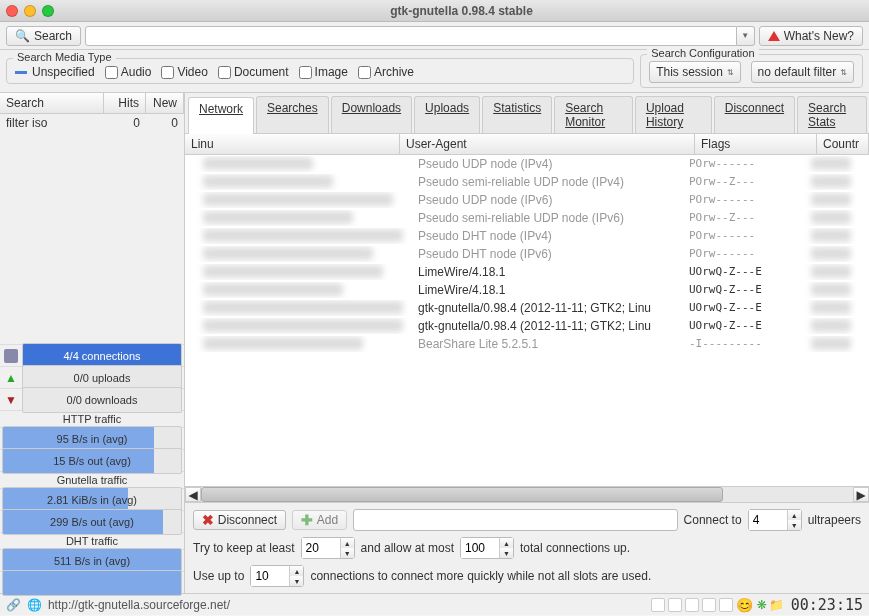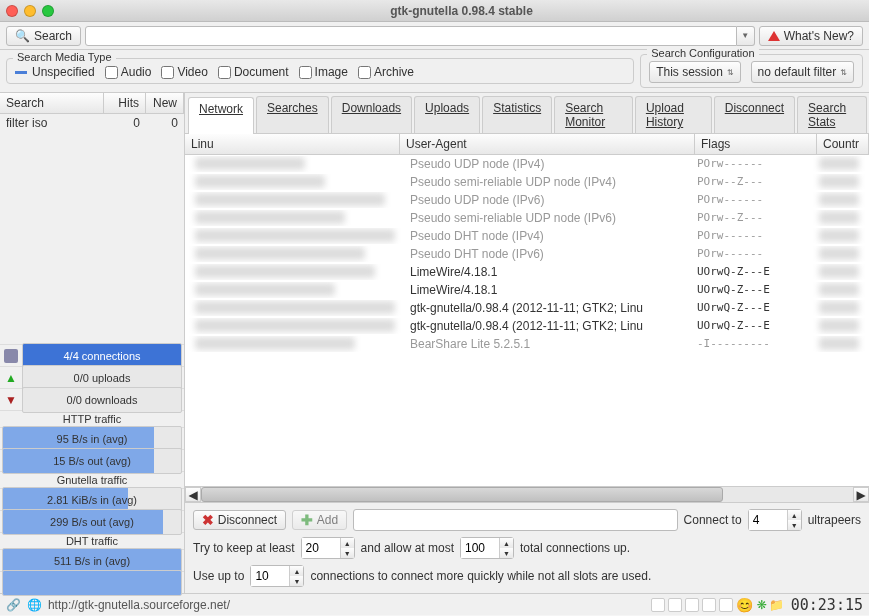--- a/index.html
+++ b/index.html
@@ -52,21 +52,21 @@
 .right { flex:1; display:flex; flex-direction:column; background:#fff; }
 .tabs { display:flex; background:#f0f0f0; border-bottom:1px solid #ccc; padding-top:3px; padding-left:3px;text-decoration:underline; }
 .tab { padding:4px 10px; border:1px solid #ccc; border-bottom:none; margin-right:2px; background:#e8e8e8; border-radius:3px 3px 0 0; cursor:pointer; }
 .tab.active { background:#fff; position:relative; top:1px; }
 
 .net-hdr { display:flex; background:linear-gradient(#fdfdfd,#e8e8e8); border-bottom:1px solid #ccc; }
 .net-hdr div { padding:3px 6px; border-right:1px solid #ccc; }
 .col-h { width:215px; } .col-u { flex:1; } .col-f { width:122px; } .col-c { width:52px; }
 
 .net-body { flex:1; overflow:auto; }
-.net-row { display:flex; padding:1px 4px; }
+.net-row { display:flex; padding:1px 12px; }
 .net-row > div { padding:1px 6px; overflow:hidden; white-space:nowrap; }
 .net-row.dim { color:#999; }
 .blur { filter: blur(3px); background:#ddd; border-radius:4px; color:transparent; height:13px; display:inline-block; }
 .mono { font-family: Monaco, monospace; font-size:11px; }
 
 .hscroll { height:16px; display:flex; background:#e8e8e8; border-top:1px solid #ccc; }
 .hscroll .arr { width:16px; display:flex; align-items:center; justify-content:center; background:linear-gradient(#fdfdfd,#e8e8e8); border:1px solid #ccc; cursor:pointer; }
 .hscroll .track { flex:1; position:relative; }
 .hscroll .thumb { position:absolute; left:0; width:80%; top:0; bottom:0; background:linear-gradient(#d8d8d8,#c0c0c0); border:1px solid #aaa; border-radius:3px; }
 

